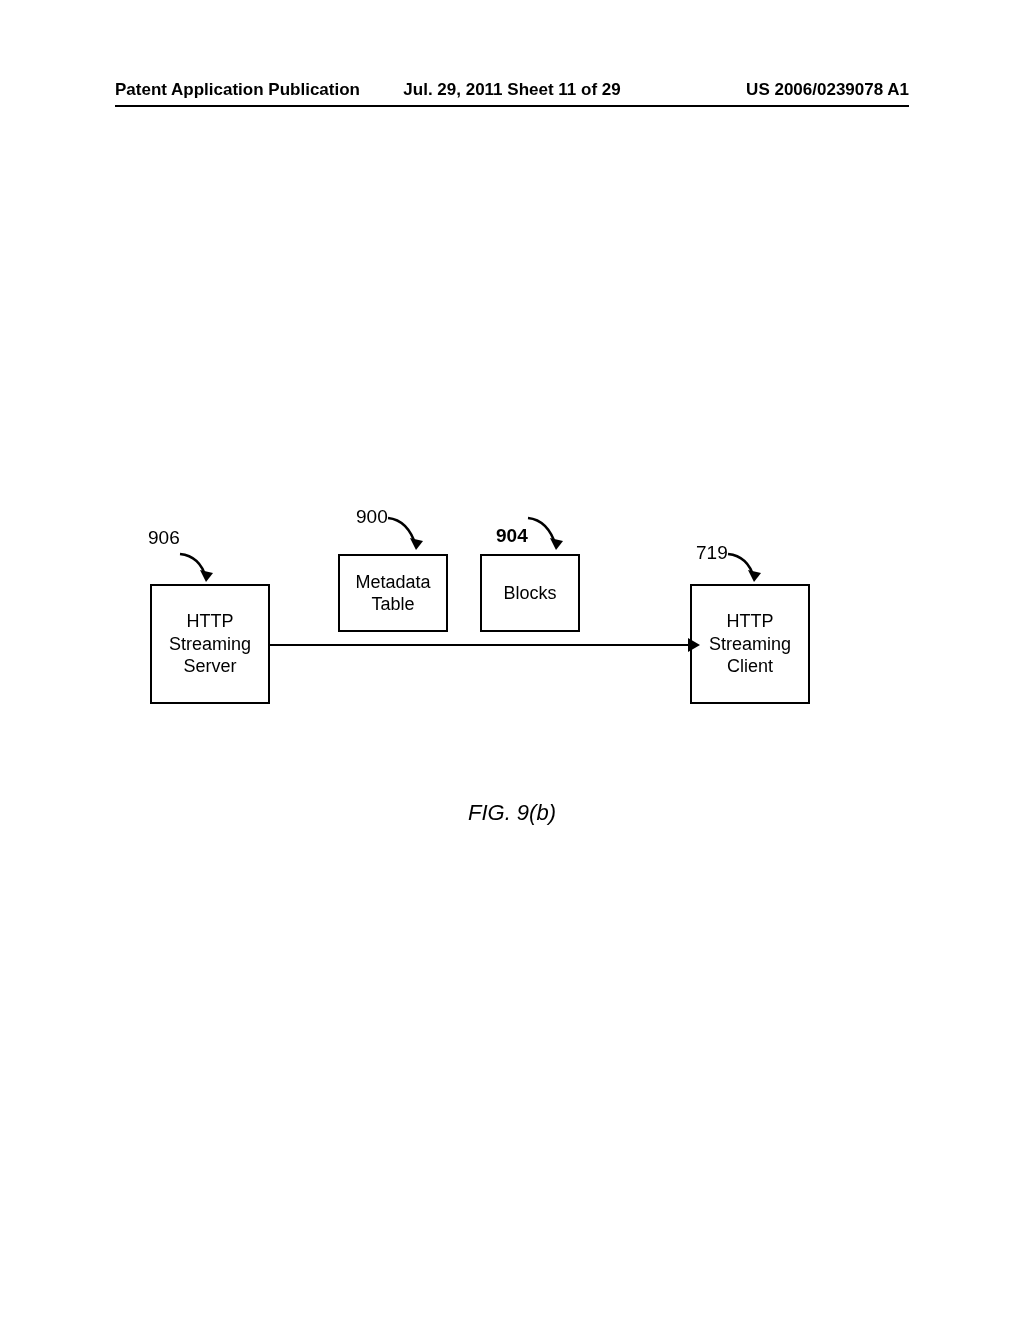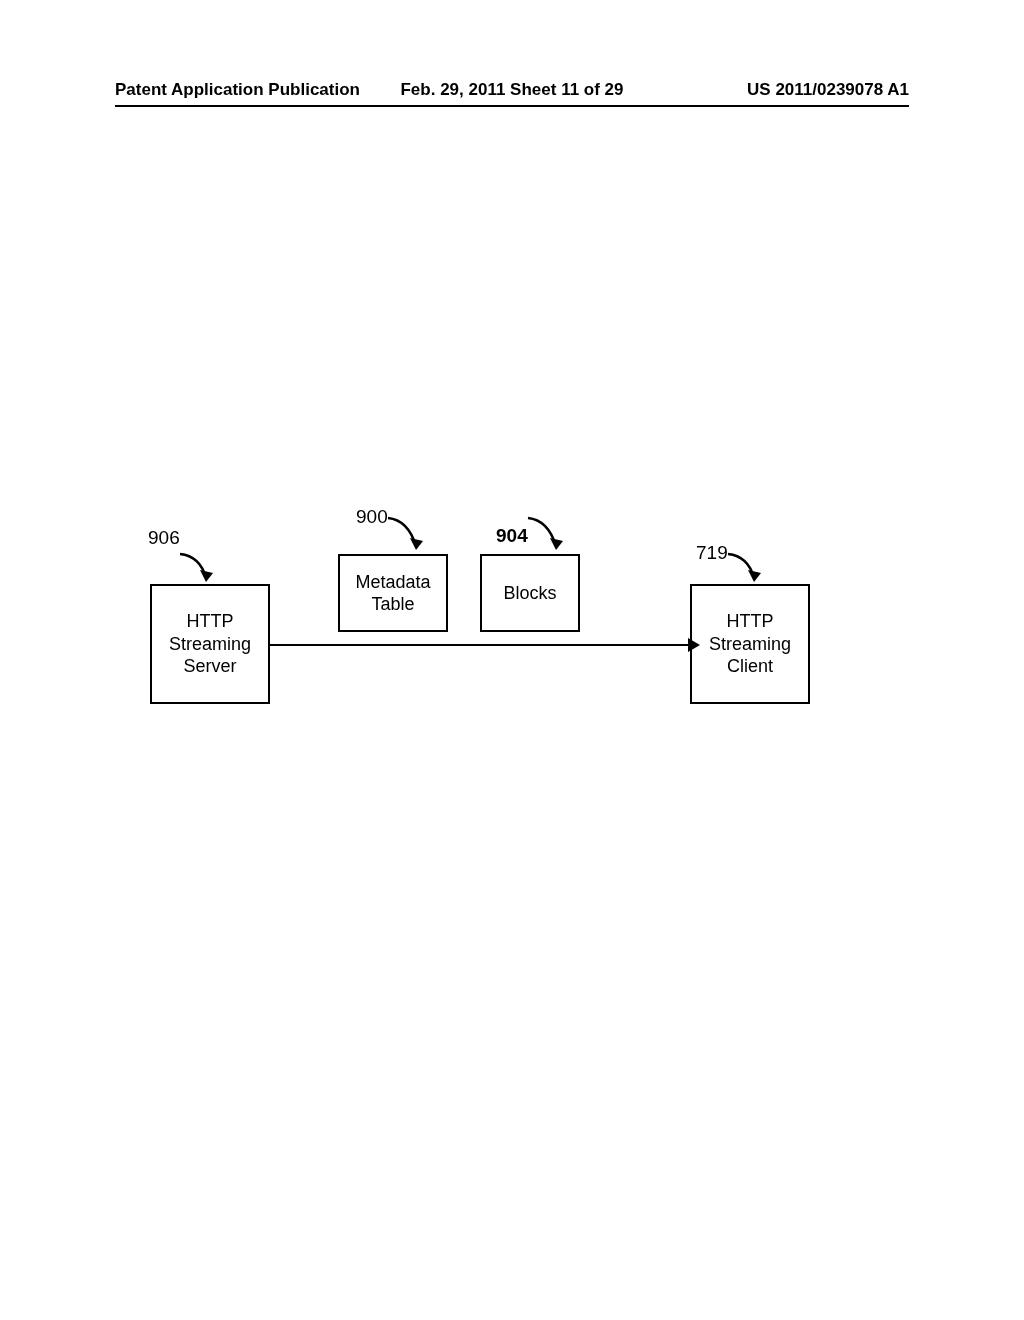--- a/index.html
+++ b/index.html
@@ -39,22 +39,22 @@
 
   .fig-caption { position: absolute; width: 1024px; text-align: center; top: 800px; font-style: italic; font-size: 22px; font-family: Arial, Helvetica, sans-serif; }
 </style>
 </head>
 <body>
 
 <div class="page">
 
   <div class="header">
     <div class="left">Patent Application Publication</div>
-    <div class="center">Feb. 29, 2011  Sheet 11 of 29</div>
-    <div class="right">US 2011/0239078 A1</div>
+    <div class="center">Jul. 29, 2011  Sheet 11 of 29</div>
+    <div class="right">US 2006/0239078 A1</div>
   </div>
   <div class="hr"></div>
 
   <div class="diagram">
 
     <div class="ref" style="left:356px; top:478px;">900</div>
     <div class="ref" style="left:496px; top:497px;font-weight:bold;">904</div>
     <div class="ref" style="left:148px; top:499px;">906</div>
     <div class="ref" style="left:696px; top:514px;">719</div>
 
@@ -91,14 +91,15 @@
       <span style="white-space:pre-line;">HTTP
 Streaming
 Client</span>
     </div>
 
     <div class="arrow-line"></div>
     <div class="arrow-head"></div>
 
   </div>
 
+  <div class="fig-caption">FIG. 9(b)</div>
 
 </div>
 
 </body></html>

